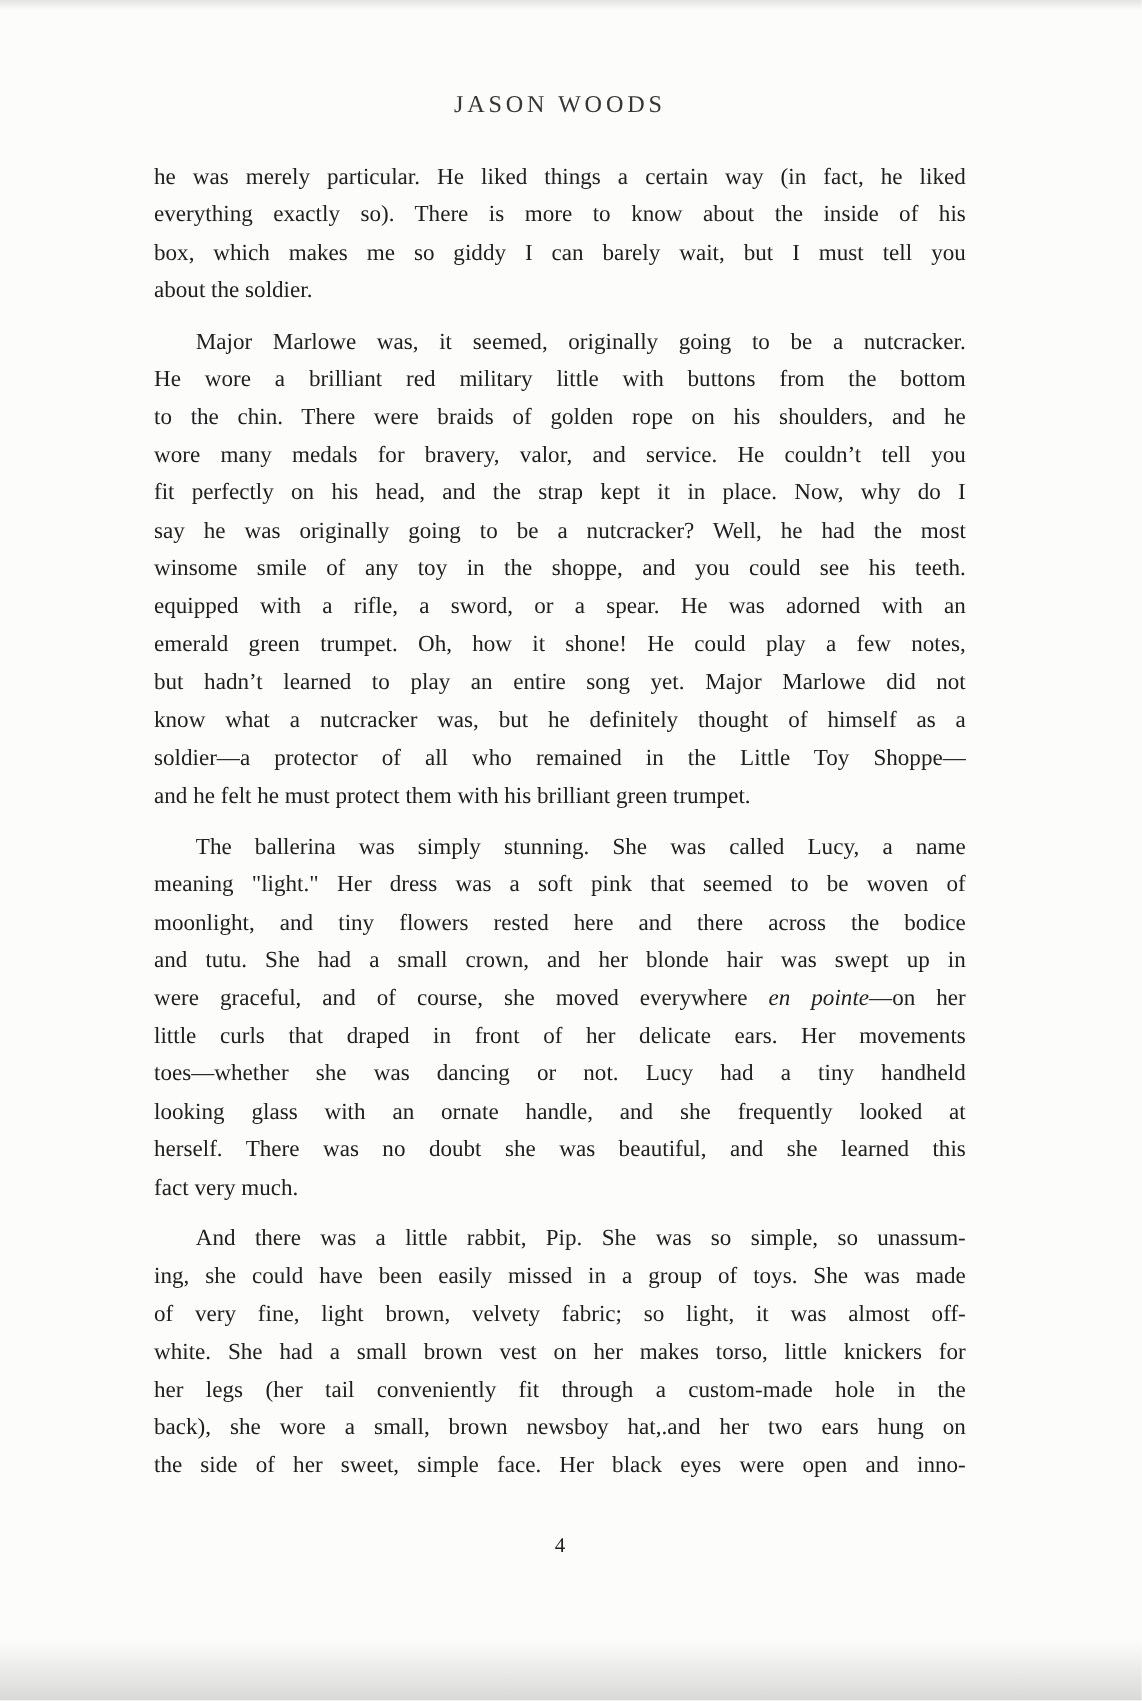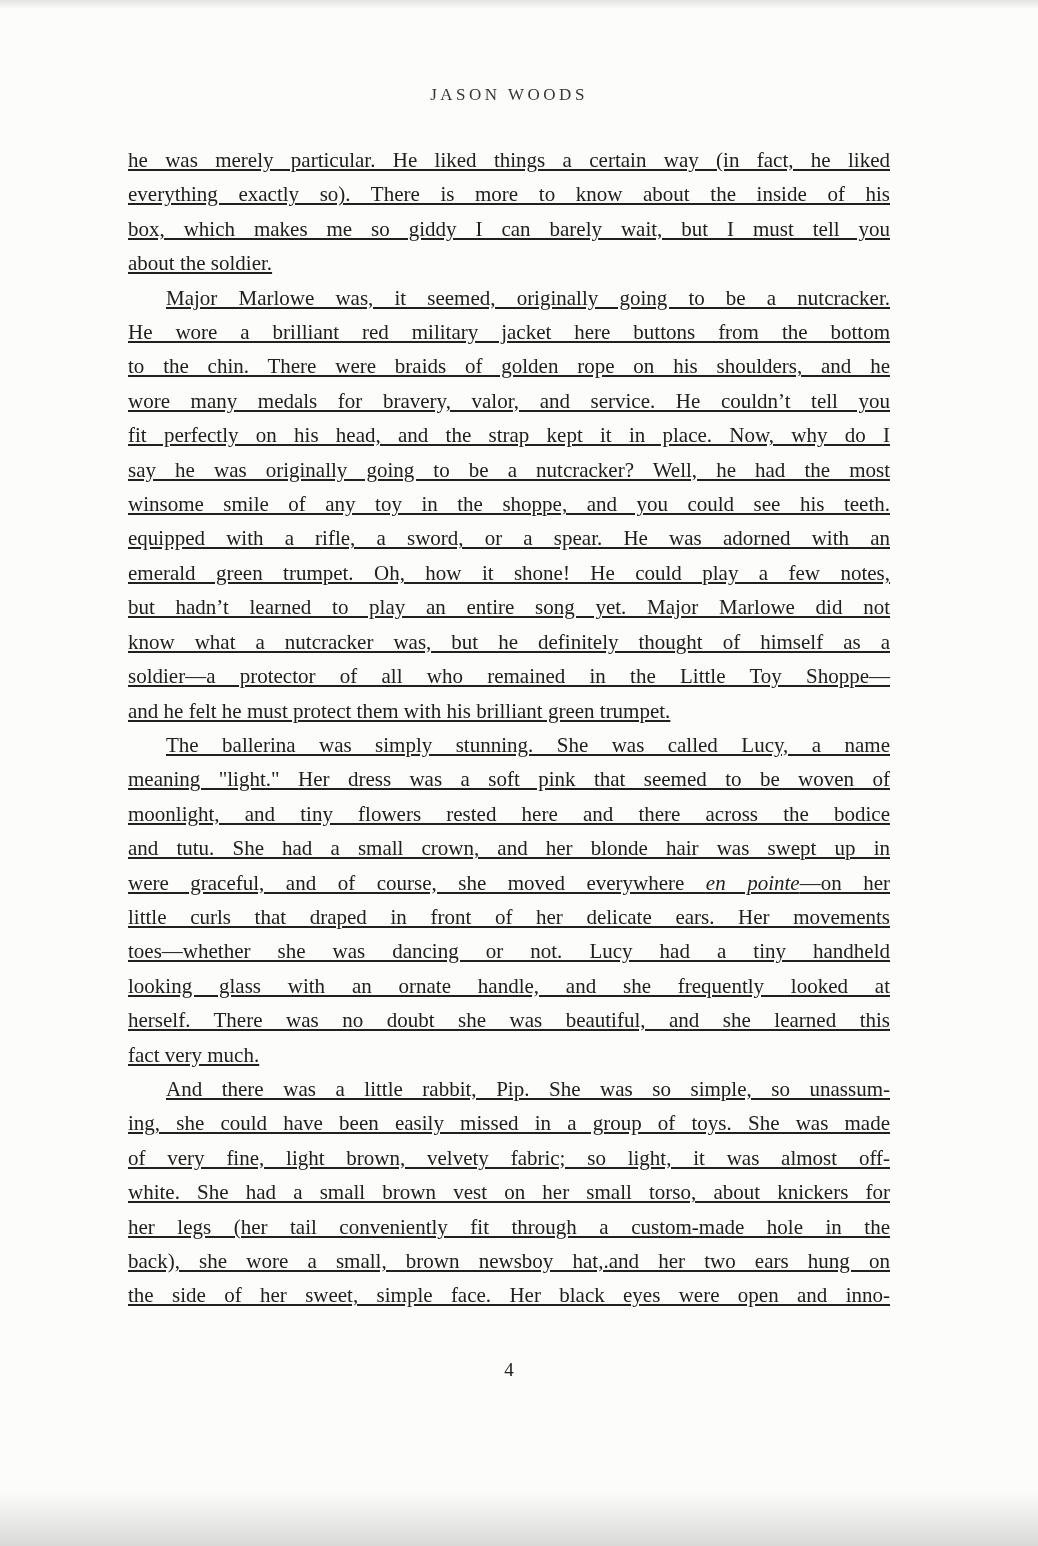--- a/index.html
+++ b/index.html
@@ -21,33 +21,32 @@
     box-sizing: border-box;
     padding-top: 84px;
     background: linear-gradient(180deg, #e3e3e1 0px, #fcfcfa 9px, #fcfcfa calc(100% - 55px), #d9d9d7 100%);
   }
   .content-column {
     margin-left: 128px;
     width: 762px;
   }
   .running-head {
     text-align: center;
-    font-size: 17px;
+    font-size: 22px;
     line-height: 22px;
     letter-spacing: 3.5px;
     color: #363636;
     margin-bottom: 37px;
   }
   .text-block {
     font-size: 21px;
     line-height: 34.4px;
   }
   .paragraph {
-    margin: 0;
-    text-decoration: underline;
+    margin: 12px;
   }
   .line {
     text-align: justify;
     text-align-last: justify;
   }
   .line.line-last {
     text-align-last: left;
   }
   .line.indent {
     text-indent: 38px;
@@ -70,21 +69,21 @@
     <div class="running-head">JASON WOODS</div>
     <div class="text-block">
         <div class="paragraph">
           <div class="line"><span>he was merely particular. He liked things a certain way (in fact, he liked</span></div>
           <div class="line"><span>everything exactly so). There is more to know about the inside of his</span></div>
           <div class="line"><span>box, which makes me so giddy I can barely wait, but I must tell you</span></div>
           <div class="line line-last"><span>about the soldier.</span></div>
         </div>
         <div class="paragraph">
           <div class="line indent"><span>Major Marlowe was, it seemed, originally going to be a nutcracker.</span></div>
-          <div class="line"><span>He wore a brilliant red military jacket here buttons from the bottom</span></div>
+          <div class="line"><span>He wore a brilliant red military little with buttons from the bottom</span></div>
           <div class="line"><span>to the chin. There were braids of golden rope on his shoulders, and he</span></div>
           <div class="line"><span>wore many medals for bravery, valor, and service. He couldn’t tell you</span></div>
           <div class="line"><span>fit perfectly on his head, and the strap kept it in place. Now, why do I</span></div>
           <div class="line"><span>say he was originally going to be a nutcracker? Well, he had the most</span></div>
           <div class="line"><span>winsome smile of any toy in the shoppe, and you could see his teeth.</span></div>
           <div class="line"><span>equipped with a rifle, a sword, or a spear. He was adorned with an</span></div>
           <div class="line"><span>emerald green trumpet. Oh, how it shone! He could play a few notes,</span></div>
           <div class="line"><span>but hadn’t learned to play an entire song yet. Major Marlowe did not</span></div>
           <div class="line"><span>know what a nutcracker was, but he definitely thought of himself as a</span></div>
           <div class="line"><span>soldier—a protector of all who remained in the Little Toy Shoppe—</span></div>
@@ -99,21 +98,21 @@
           <div class="line"><span>little curls that draped in front of her delicate ears. Her movements</span></div>
           <div class="line"><span>toes—whether she was dancing or not. Lucy had a tiny handheld</span></div>
           <div class="line"><span>looking glass with an ornate handle, and she frequently looked at</span></div>
           <div class="line"><span>herself. There was no doubt she was beautiful, and she learned this</span></div>
           <div class="line line-last"><span>fact very much.</span></div>
         </div>
         <div class="paragraph">
           <div class="line indent"><span>And there was a little rabbit, Pip. She was so simple, so unassum-</span></div>
           <div class="line"><span>ing, she could have been easily missed in a group of toys. She was made</span></div>
           <div class="line"><span>of very fine, light brown, velvety fabric; so light, it was almost off-</span></div>
-          <div class="line"><span>white. She had a small brown vest on her small torso, about knickers for</span></div>
+          <div class="line"><span>white. She had a small brown vest on her makes torso, little knickers for</span></div>
           <div class="line"><span>her legs (her tail conveniently fit through a custom-made hole in the</span></div>
           <div class="line"><span>back), she wore a small, brown newsboy hat,.and her two ears hung on</span></div>
           <div class="line"><span>the side of her sweet, simple face. Her black eyes were open and inno-</span></div>
         </div>
       </div>
     <div class="page-number">4</div>
   </div>
 </div>
 
 </body></html>

